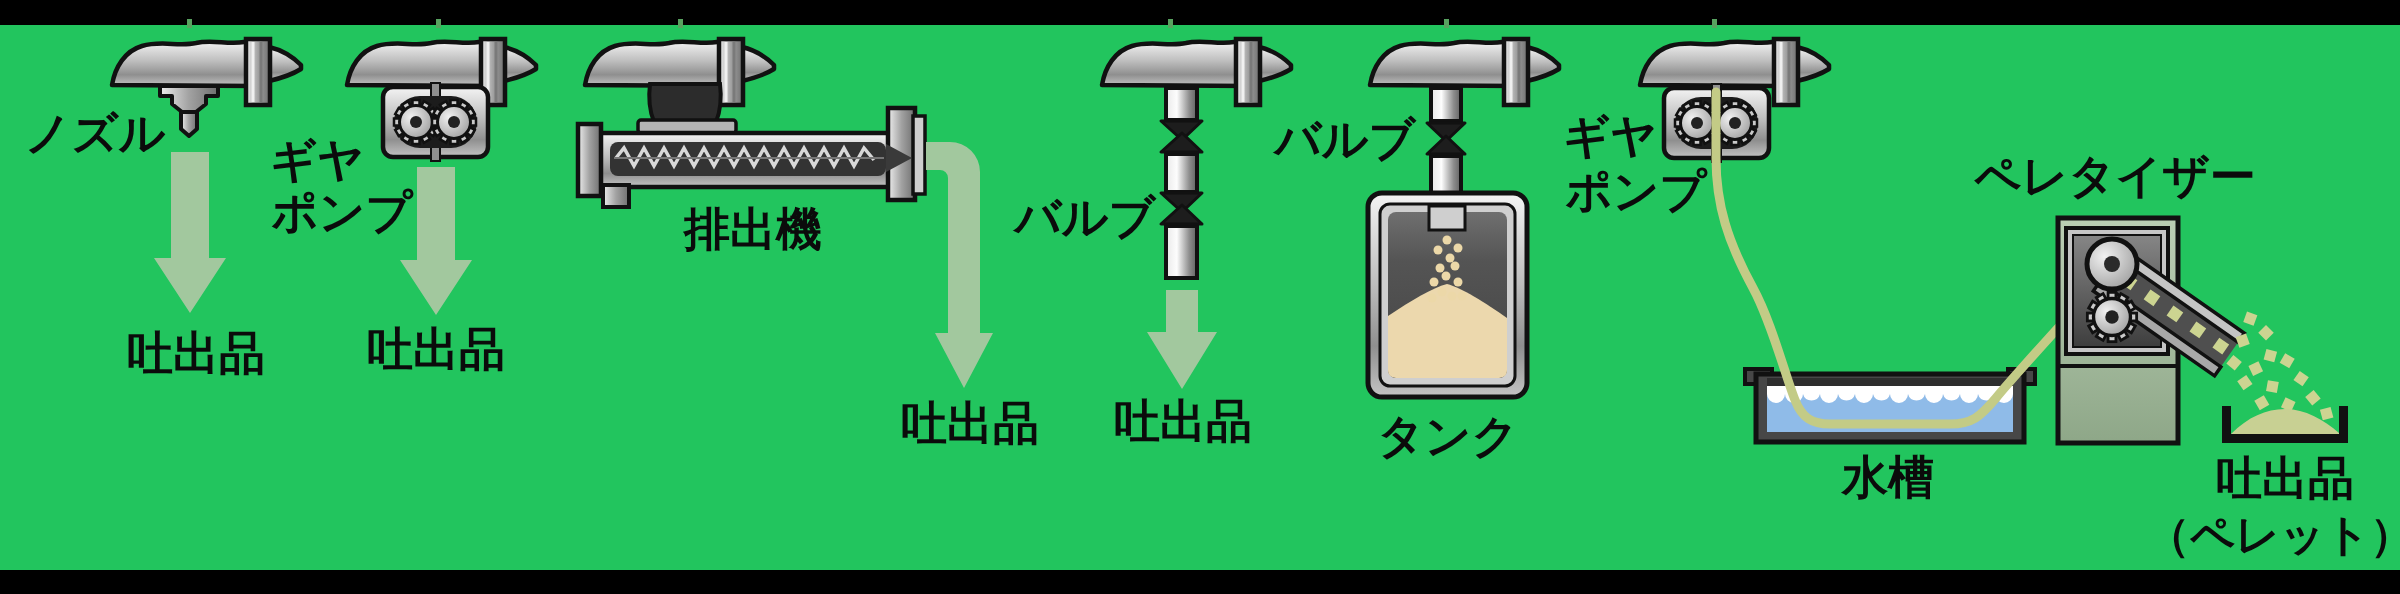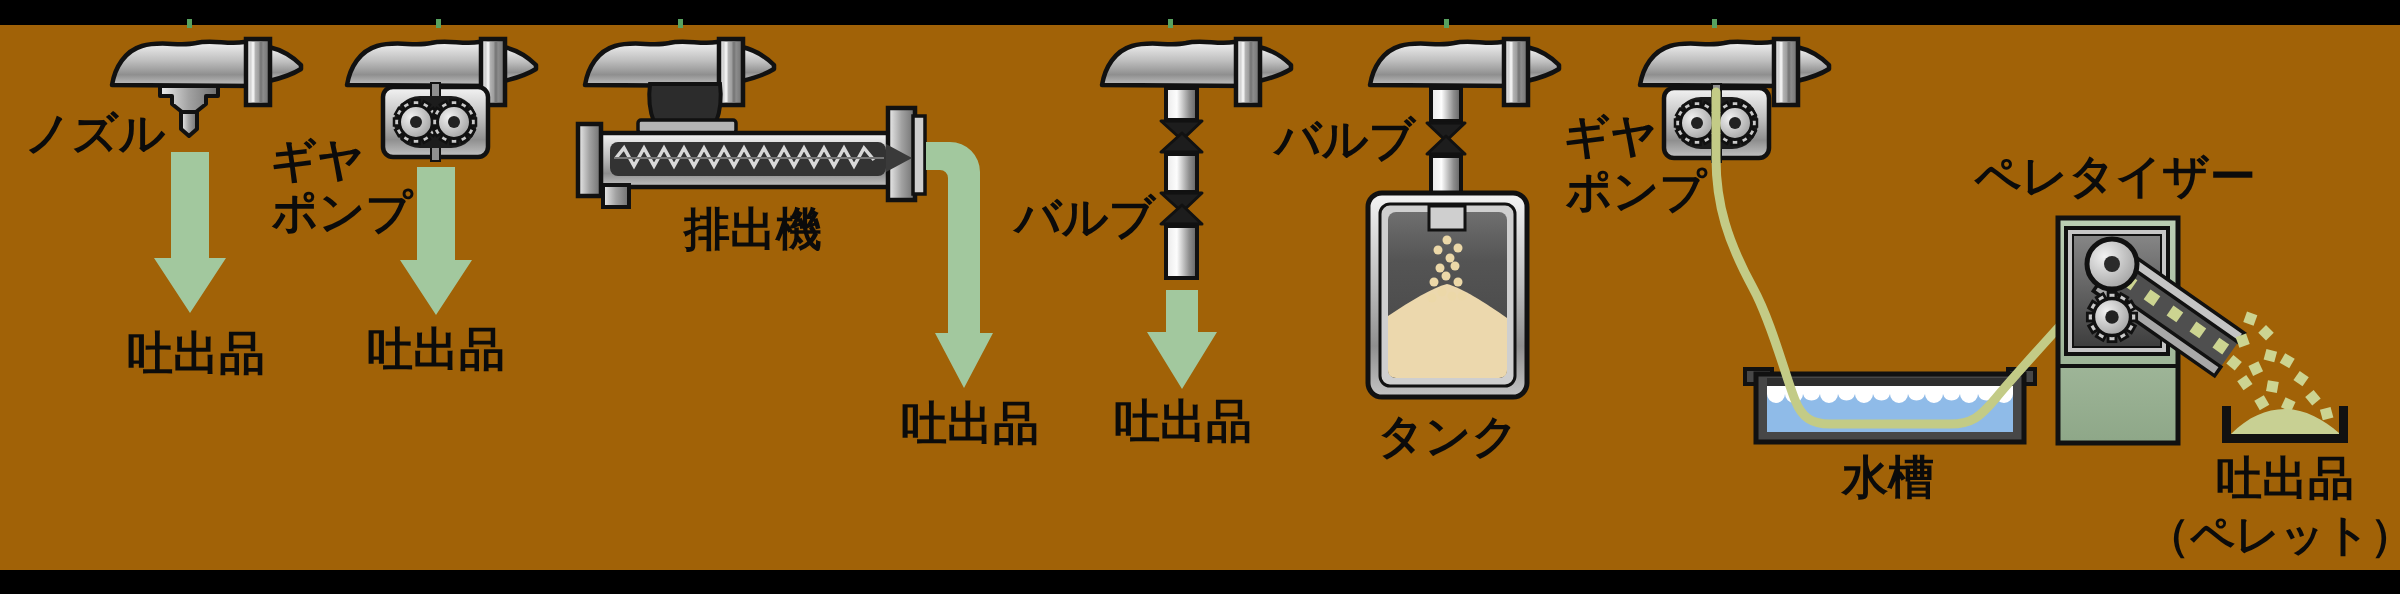--- a/index.html
+++ b/index.html
@@ -1,16 +1,16 @@
 <!DOCTYPE html>
 <html><head>
 <meta charset="utf-8">
 <style>
   html,body{margin:0;padding:0;background:#ffffff;}
-  .stage{width:2400px;height:594px;position:relative;background:#a16207;overflow:hidden;}
+  .stage{width:2400px;height:594px;position:relative;background:#22c55e;overflow:hidden;}
   svg{display:block;}
   text{font-family:"Liberation Sans","DejaVu Sans",sans-serif;font-weight:bold;fill:#0b0b0b;}
   .lbl{font-size:46px;}
   .lbl-s{font-size:44px;}
 </style>
 </head>
 <body>
 
 <div class="stage">
 <svg viewBox="0 0 2400 594" width="2400" height="594">

